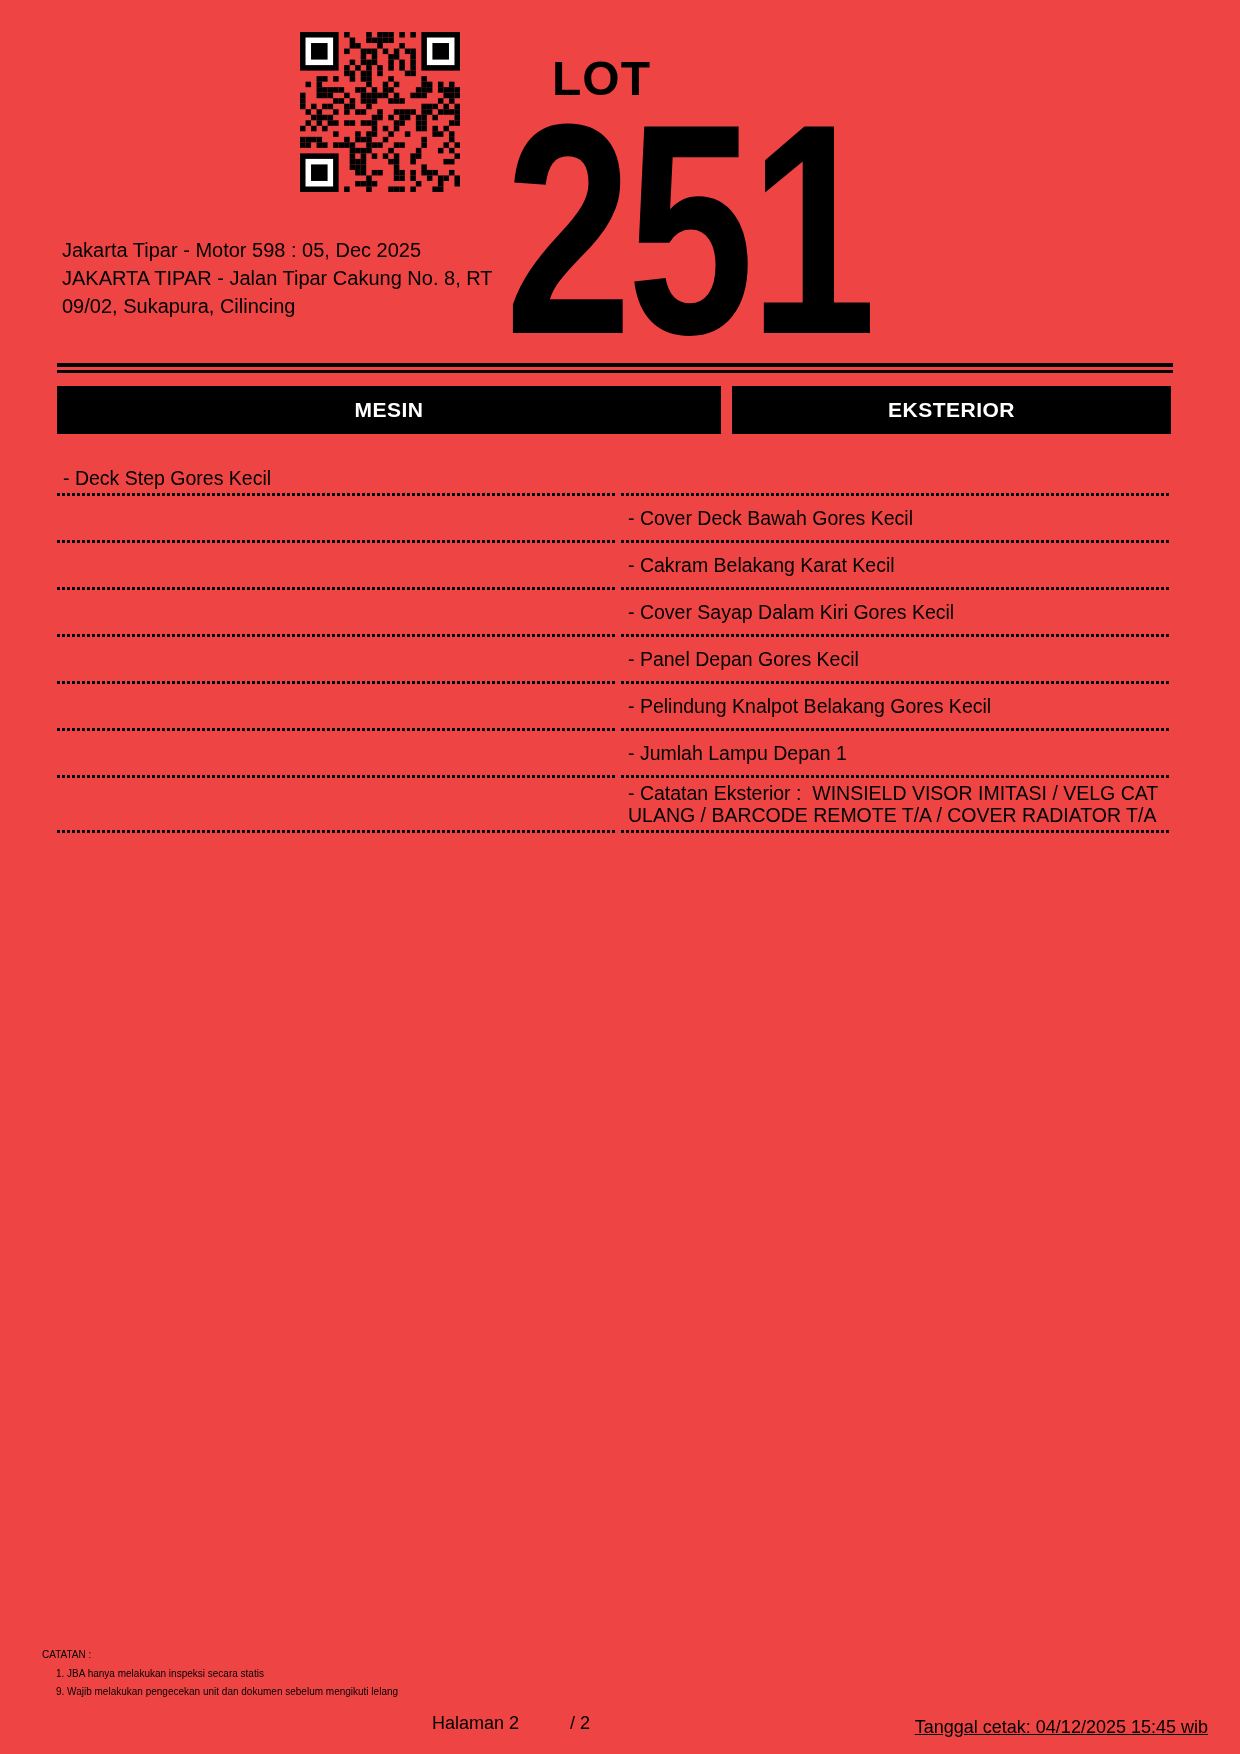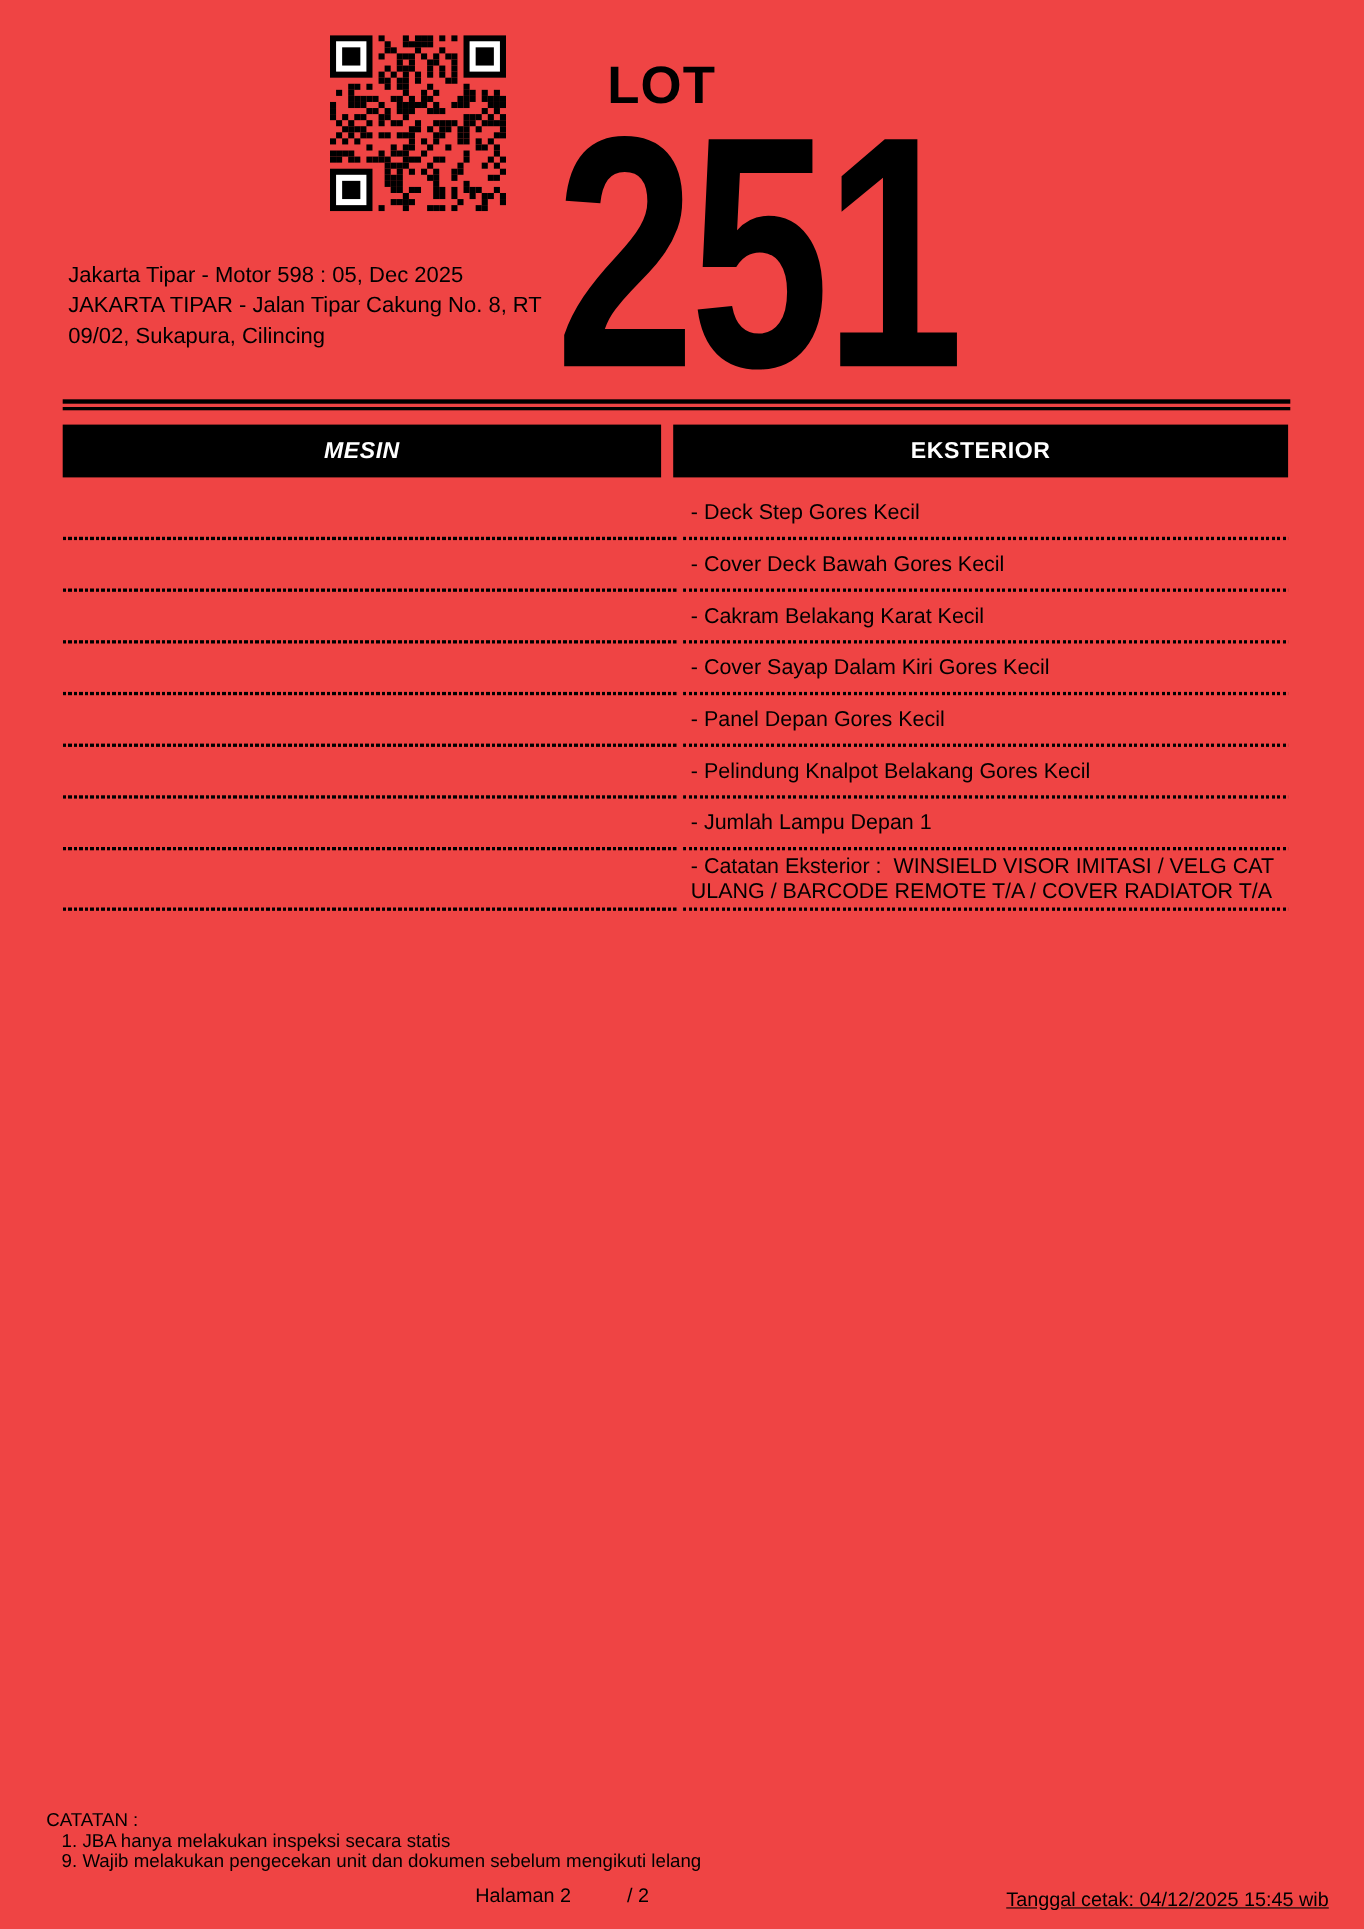--- a/index.html
+++ b/index.html
@@ -16,35 +16,35 @@
 
   .venue{position:absolute;left:62px;top:236px;font-size:20px;line-height:28px;}
 
   .rule-double{position:absolute;left:57px;top:363px;width:1116px;height:3px;
                border-top:4px solid #000;border-bottom:3px solid #000;}
 
   .cond-table{position:absolute;left:57px;top:386px;width:1114px;}
   .bars{display:flex;gap:11px;}
   .bar{height:48px;background:#000;color:#fff;display:flex;align-items:center;
        justify-content:center;font-weight:bold;font-size:21px;letter-spacing:.5px;}
-  .bar.l{width:544px;font-style:italic;}
+  .bar.l{width:664px;}
   .bar.r{flex:1;}
 
   .trow{display:flex;gap:11px;min-height:44px;}
-  .trow.first{margin-top:10px;}
+  .trow.first{margin-top:10px;flex-direction:column;}
   .cell{display:flex;align-items:center;padding:4px 6px;box-sizing:border-box;
         font-size:19.5px;line-height:22px;white-space:pre-wrap;}
   .cell.left{width:554px;}
   .cell.right{flex:1;}
   .seprow{display:flex;gap:6px;}
   .seg{height:3px;background:repeating-linear-gradient(90deg,#000 0 3px,transparent 3px 5px);}
   .seg.l{width:558px;}
   .seg.r{flex:1;}
 
-  .notes{position:absolute;left:42px;top:1646px;font-size:17px;line-height:18.5px;}
+  .notes{position:absolute;left:42px;top:1646px;font-size:10px;line-height:18.5px;}
   .notes .item{margin-left:14px;}
 
   .footer-page{position:absolute;left:432px;top:1713px;font-size:18px;}
   .footer-total{position:absolute;left:570px;top:1713px;font-size:18px;}
   .footer-print{position:absolute;right:32px;top:1717px;font-size:18px;text-decoration:underline;}
 </style>
 </head>
 <body>
 
 <div class="page">

